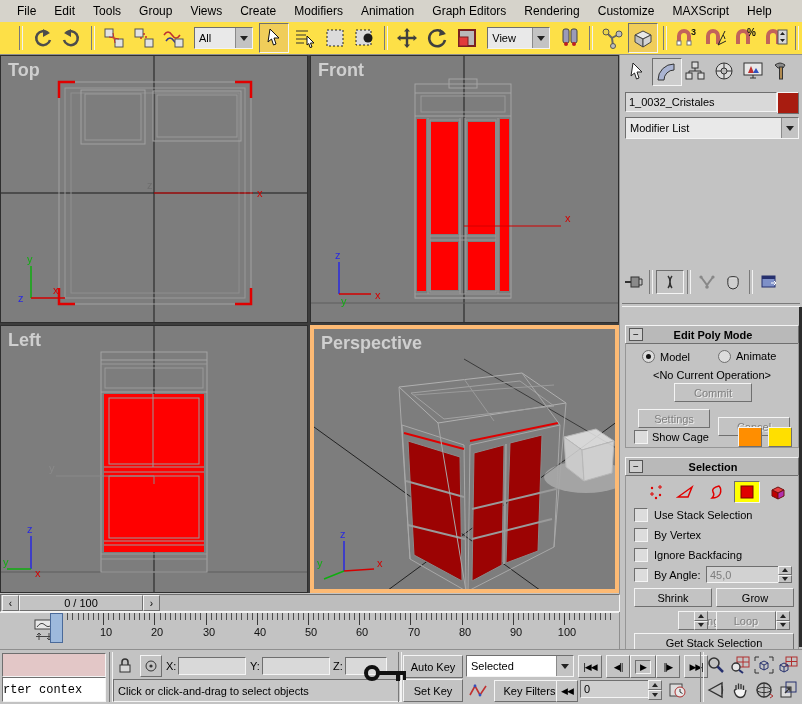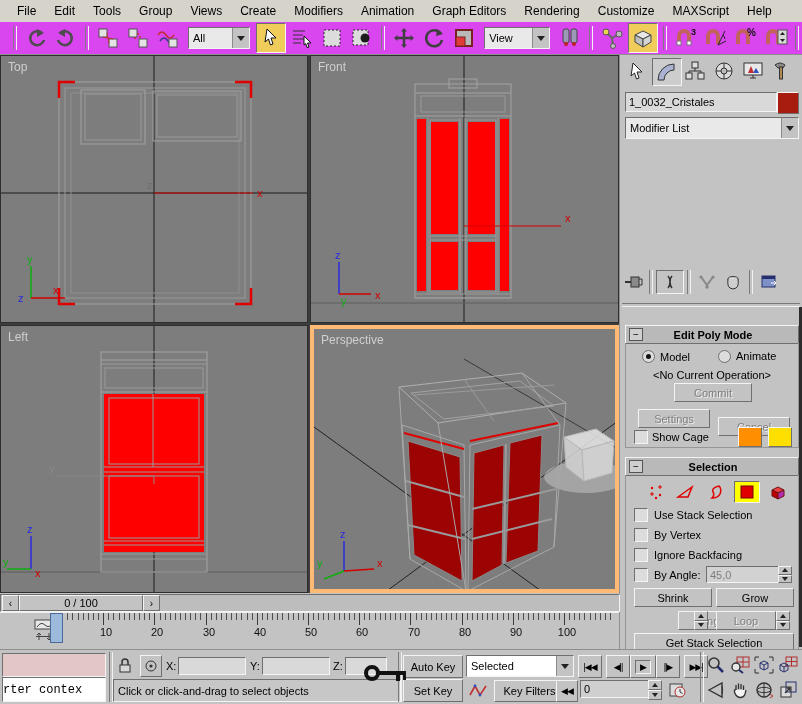--- a/index.html
+++ b/index.html
@@ -14,34 +14,34 @@
   .field{border:1px solid;border-color:#6f6f6f #f4f4f4 #f4f4f4 #6f6f6f;background:#d9d9d9;
          font-family:"Liberation Sans",sans-serif;font-size:11px;padding:0 3px;}
   input.field{outline:none;}
   .groove-v{width:2px;border-left:1px solid #7a7a7a;border-right:1px solid #f2f2f2;}
   .groove-h{height:2px;border-top:1px solid #7a7a7a;border-bottom:1px solid #f2f2f2;}
   
   #menubar{position:absolute;left:0;top:0;width:802px;height:22px;background:#d6d3cb;
            border-bottom:1px solid #8a8a8a;display:flex;align-items:center;gap:0;padding-left:8px;}
   #menubar span{padding:3px 9px;font-size:12px;cursor:pointer;}
   
-  #toolbar{position:absolute;left:0;top:22px;width:802px;height:33px;background:#d946ef;
-           border-bottom:1px solid #8f8f8f;display:flex;align-items:center;gap:2px;padding-left:10px;box-sizing:border-box;}
+  #toolbar{position:absolute;left:0;top:22px;width:802px;height:33px;background:#fde047;
+           border-bottom:1px solid #8f8f8f;display:flex;align-items:center;gap:2px;padding-left:16px;box-sizing:border-box;}
   .tbtn{width:28px;height:28px;display:flex;align-items:center;justify-content:center;flex:0 0 auto;cursor:pointer;}
   .tbtn.active{background:#f0cd5a;border:1px solid;border-color:#6f6f6f #f4f4f4 #f4f4f4 #6f6f6f;}
   .tsep{width:2px;height:24px;border-left:1px solid #7a7a7a;border-right:1px solid #f2f2f2;margin:0 3px;flex:0 0 auto;}
   .combo{display:flex;align-items:center;height:20px;background:#e9e9e9;
          border:1px solid;border-color:#6f6f6f #f4f4f4 #f4f4f4 #6f6f6f;cursor:pointer;}
   .combo .txt{flex:1;padding:0 4px;background:#e9e9e9;white-space:nowrap;overflow:hidden;}
   .combo .arrow{width:16px;height:100%;display:flex;align-items:center;justify-content:center;
          border-left:1px solid #8a8a8a;background:#c3c3c3;}
   .combo .arrow::after{content:"";border:4px solid transparent;border-top:5px solid #222;margin-top:4px;}
   
   .vp{position:absolute;background:#7d7d7d;border:1px solid #2e2e2e;box-sizing:border-box;overflow:hidden;}
-  .vp .vplabel{position:absolute;left:7px;top:4px;color:#cfcfcf;font-size:12px;z-index:3;}
+  .vp .vplabel{position:absolute;left:7px;top:4px;color:#cfcfcf;font-size:18px;z-index:3;font-weight:bold;}
   .vp svg{position:absolute;left:0;top:0;}
   #vp-persp{border:4px solid #fdba74;}
   
   #cmdpanel{position:absolute;left:619px;top:55px;width:183px;height:594px;background:#c3c3c3;
             border-left:1px solid #8f8f8f;box-sizing:border-box;}
   .ctab{position:absolute;top:3px;width:28px;height:26px;display:flex;align-items:center;justify-content:center;cursor:pointer;}
   .ctab.sel{border:1px solid;border-color:#6f6f6f #f4f4f4 #f4f4f4 #6f6f6f;background:#cdcdcd;}
   .rollhdr{position:absolute;left:5px;width:172px;height:17px;background:#b9b9b9;
            border:1px solid;border-color:#f4f4f4 #6f6f6f #6f6f6f #f4f4f4;display:flex;align-items:center;cursor:pointer;}
   .rollhdr .minus{width:12px;height:11px;margin-left:3px;border:1px solid #555;background:#cfcfcf;

